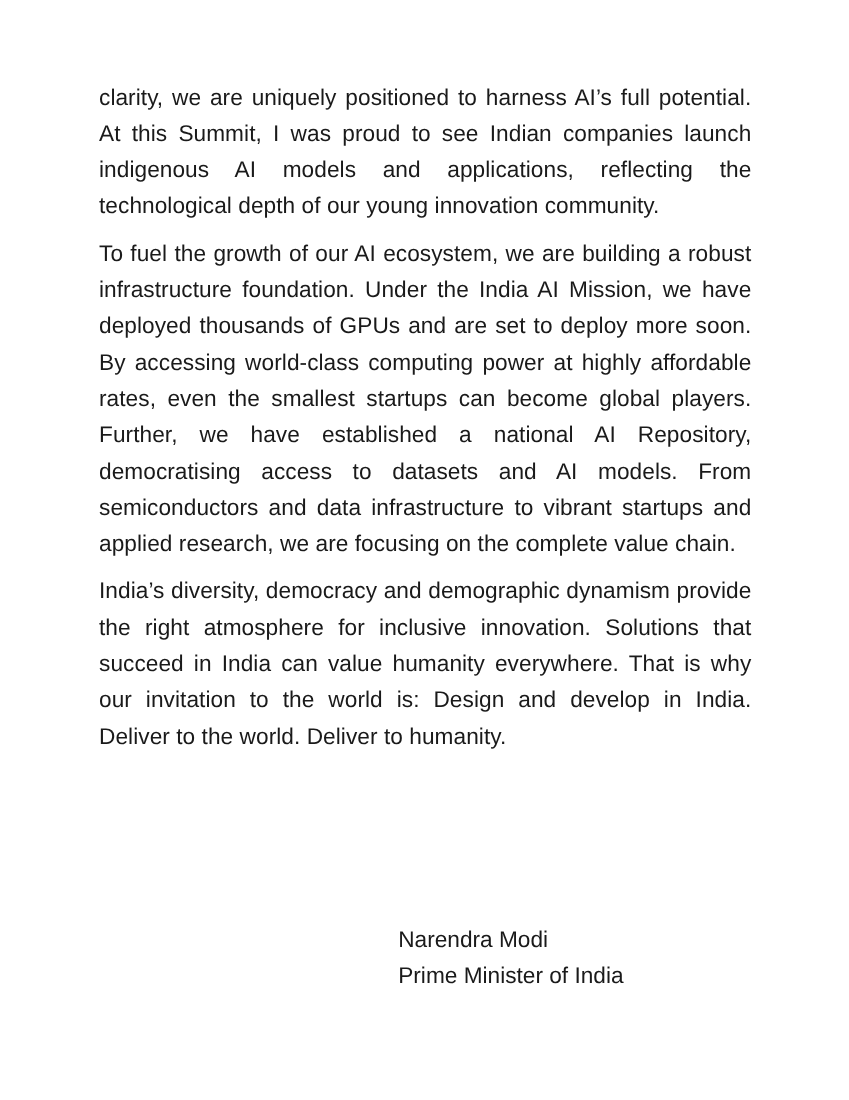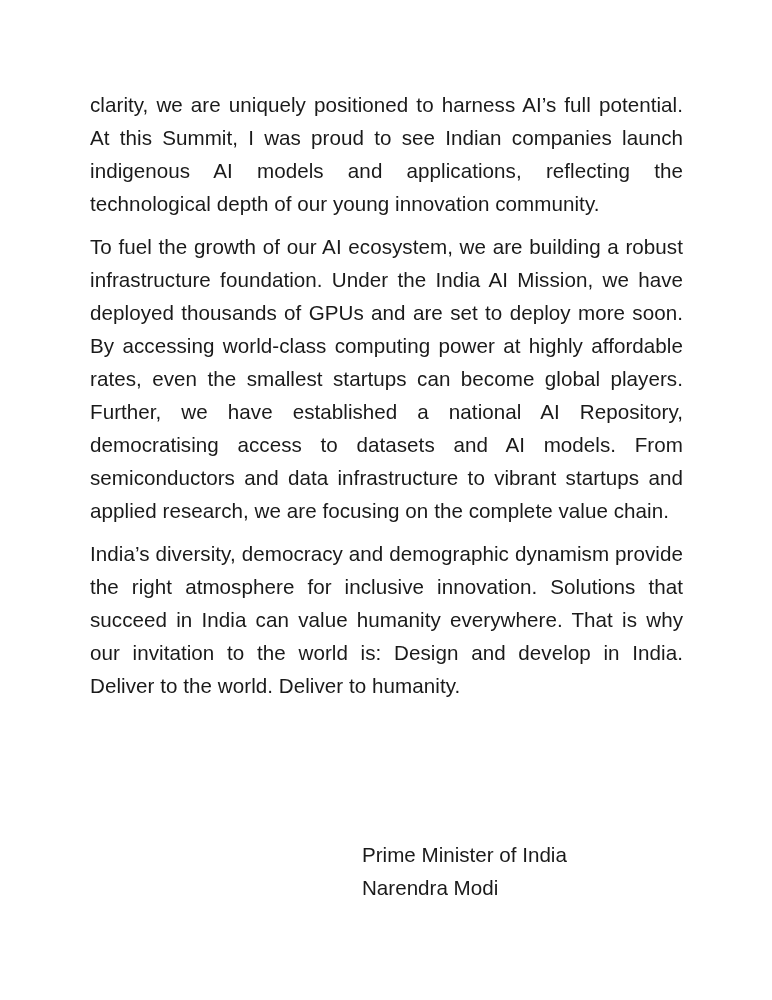--- a/index.html
+++ b/index.html
@@ -19,21 +19,21 @@
       position: absolute;
       left: 0;
       top: 0;
       width: 772px;
       height: 1000px;
       background: #ffffff;
     }
     .body-text {
       position: absolute;
       left: 90px;
-      top: 88px;
+      top: 72px;
       width: 593px;
     }
     .para {
       margin: 0 0 10px 0;
       font-size: 20.6px;
       line-height: 33px;
       text-align: justify;
       text-align-last: left;
       letter-spacing: 0.05px;
       word-spacing: 0px;
@@ -56,16 +56,16 @@
 <body>
 
 <div class="page">
   <div class="body-text">
     <p class="para">clarity, we are uniquely positioned to harness AI’s full potential. At this Summit, I was proud to see Indian companies launch indigenous AI models and applications, reflecting the technological depth of our young innovation community.</p>
     <p class="para">To fuel the growth of our AI ecosystem, we are building a robust infrastructure foundation. Under the India AI Mission, we have deployed thousands of GPUs and are set to deploy more soon. By accessing world-class computing power at highly affordable rates, even the smallest startups can become global players. Further, we have established a national AI Repository, democratising access to datasets and AI models. From semiconductors and data infrastructure to vibrant startups and applied research, we are focusing on the complete value chain.</p>
     <p class="para">India’s diversity, democracy and demographic dynamism provide the right atmosphere for inclusive innovation. Solutions that succeed in India can value humanity everywhere. That is why our invitation to the world is: Design and develop in India. Deliver to the world. Deliver to humanity.</p>
   </div>
 
   <div class="signature">
+    <span class="sig-line name">Narendra Modi</span>
     <span class="sig-line">Prime Minister of India</span>
-    <span class="sig-line name">Narendra Modi</span>
   </div>
 </div>
 
 </body></html>

